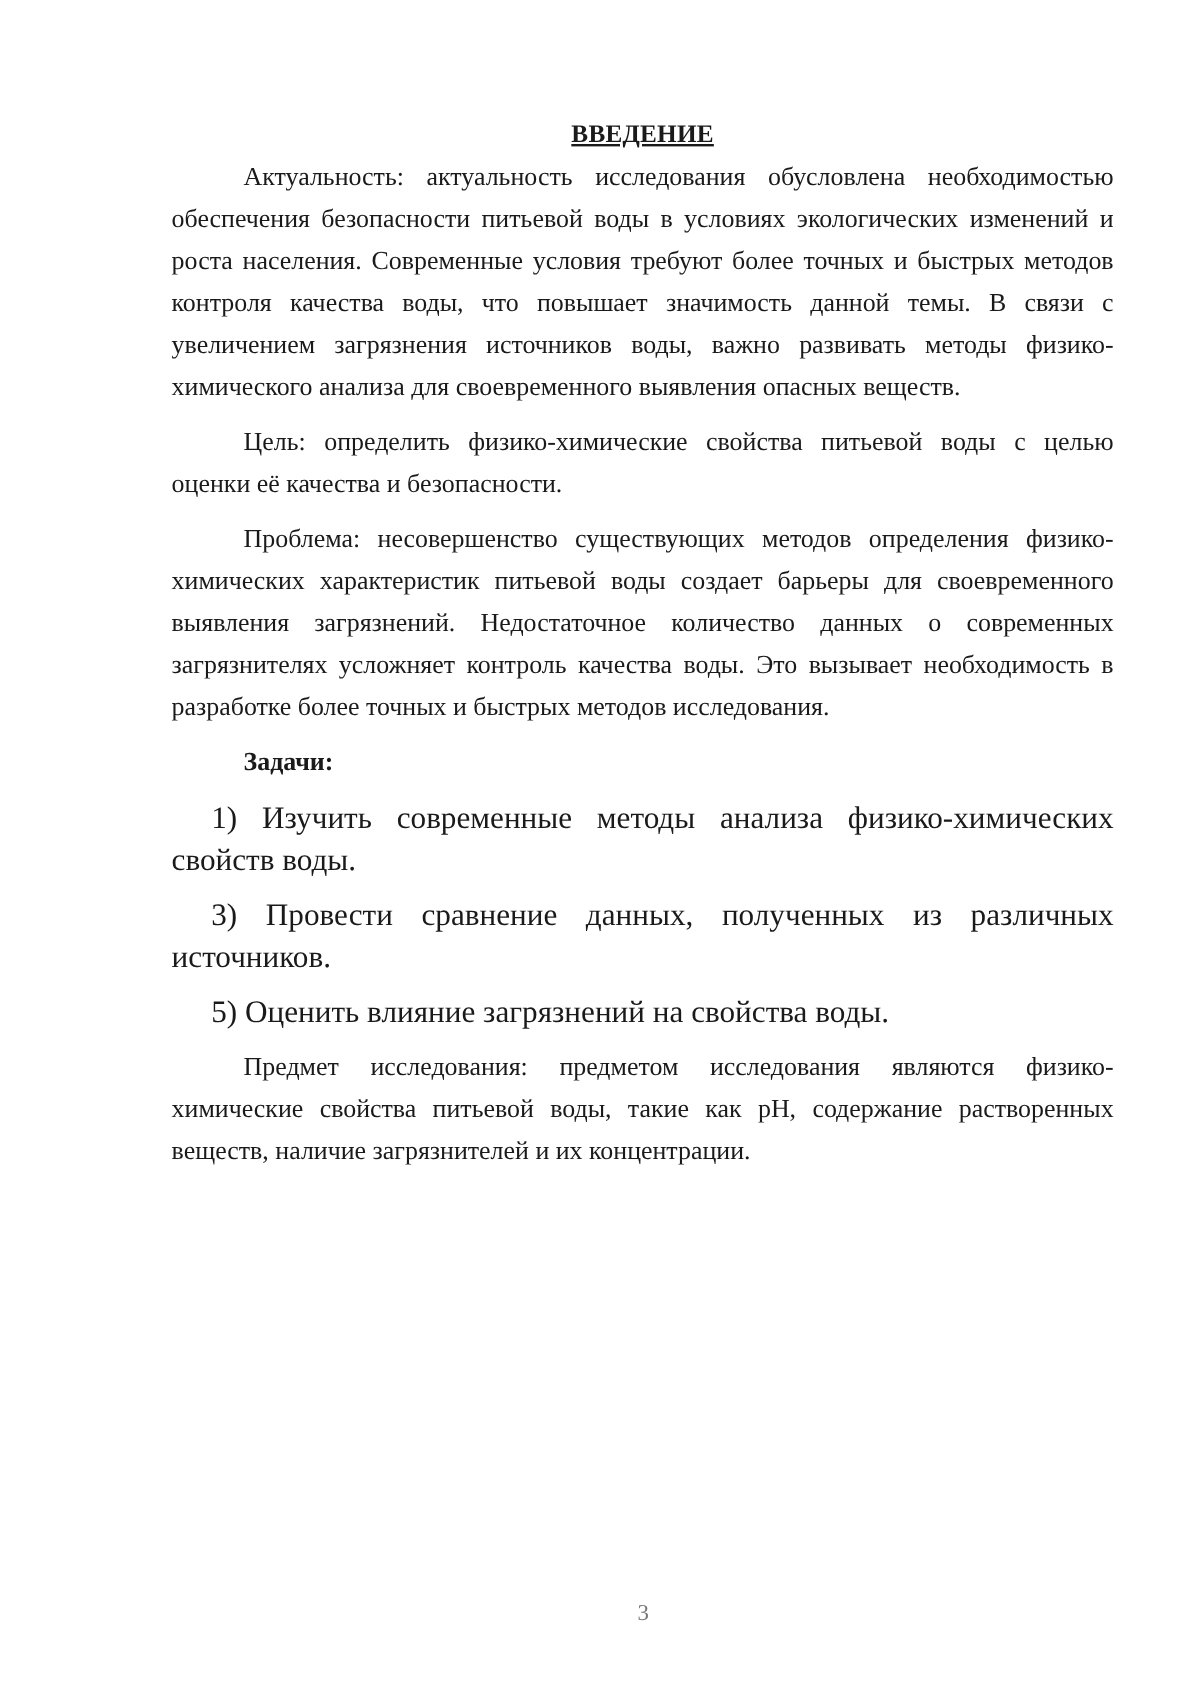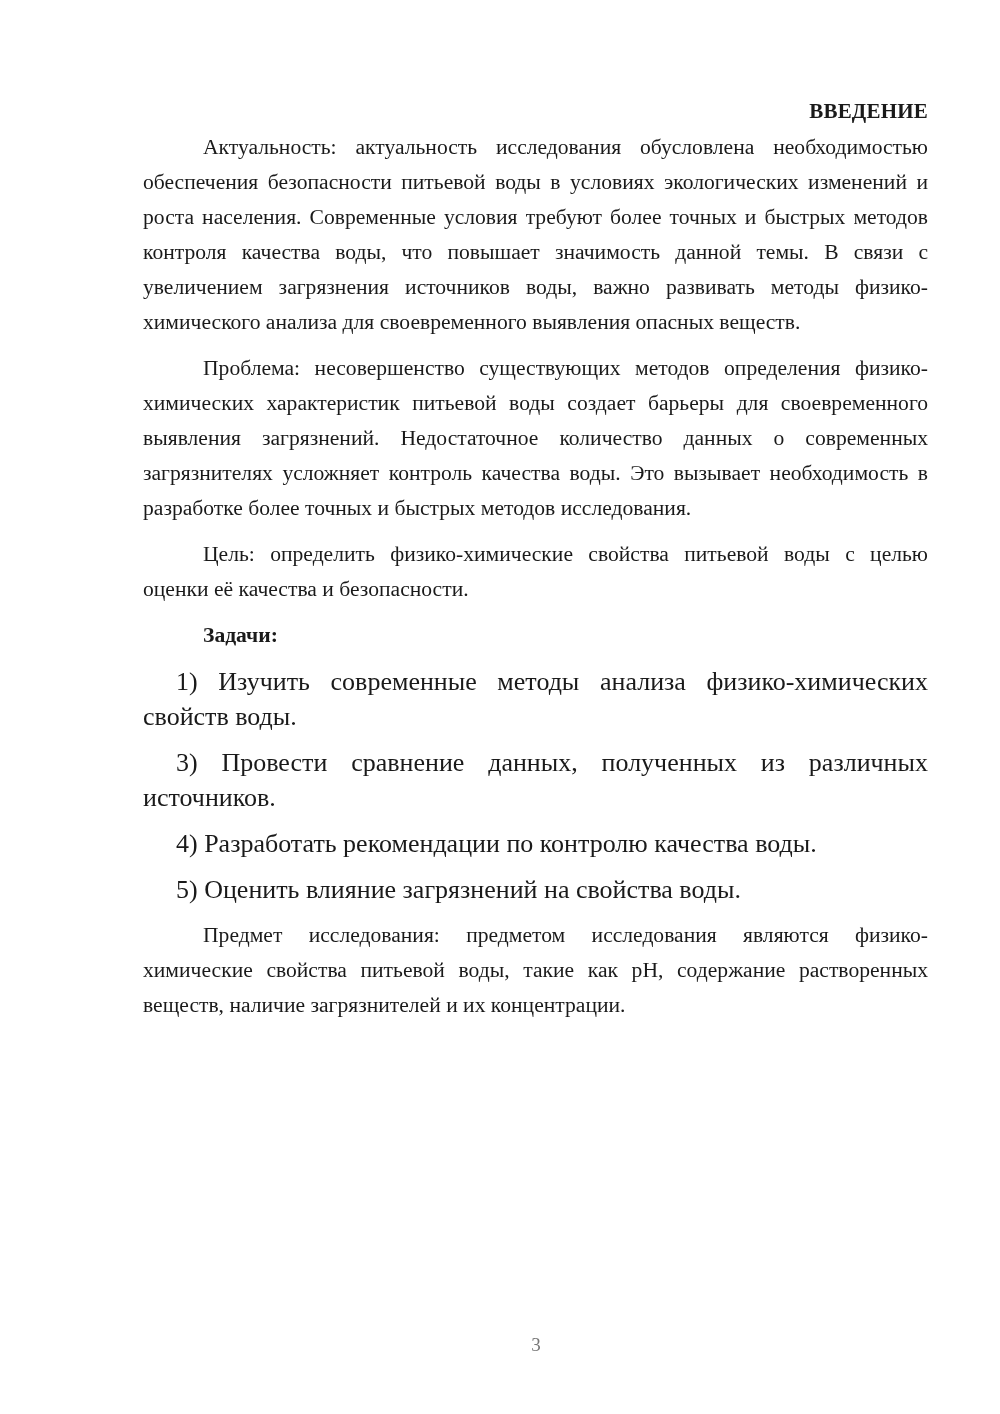--- a/index.html
+++ b/index.html
@@ -15,26 +15,27 @@
     font-family: "Liberation Serif", "DejaVu Serif", serif;
     color: #1a1a1a;
   }
   .page {
     position: absolute;
     left: 143px;
     top: 96px;
     width: 785px;
   }
   .title {
-    text-align: right;
+    text-align: center;
     font-weight: bold;
     font-size: 21px;
     line-height: 30px;
     margin: 0 0 4px 0;
     letter-spacing: 0.2px;
+    text-decoration: underline;
   }
   .para {
     font-size: 21.6px;
     line-height: 35px;
     text-align: justify;
     text-indent: 60px;
     margin: 0 0 11px 0;
     hyphens: none;
   }
   .list-item {
@@ -63,30 +64,29 @@
   }
 </style>
 </head>
 <body>
 
 <div class="page">
   <h1 class="title">ВВЕДЕНИЕ</h1>
 
   <p class="para">Актуальность: актуальность исследования обусловлена необходимостью обеспечения безопасности питьевой воды в условиях экологических изменений и роста населения. Современные условия требуют более точных и быстрых методов контроля качества воды, что повышает значимость данной темы. В связи с увеличением загрязнения источников воды, важно развивать методы физико-химического анализа для своевременного выявления опасных веществ.</p>
 
+  <p class="para">Цель: определить физико-химические свойства питьевой воды с целью оценки её качества и безопасности.</p>
+
   <p class="para">Проблема: несовершенство существующих методов определения физико-химических характеристик питьевой воды создает барьеры для своевременного выявления загрязнений. Недостаточное количество данных о современных загрязнителях усложняет контроль качества воды. Это вызывает необходимость в разработке более точных и быстрых методов исследования.</p>
-
-  <p class="para">Цель: определить физико-химические свойства питьевой воды с целью оценки её качества и безопасности.</p>
 
   <p class="label">Задачи:</p>
 
   <div>
     <p class="list-item">1) Изучить современные методы анализа физико-химических свойств воды.</p>
     <p class="list-item">3) Провести сравнение данных, полученных из различных источников.</p>
-    <p class="list-item">4) Разработать рекомендации по контролю качества воды.</p>
     <p class="list-item">5) Оценить влияние загрязнений на свойства воды.</p>
   </div>
 
 
   <p class="para">Предмет исследования: предметом исследования являются физико-химические свойства питьевой воды, такие как pH, содержание растворенных веществ, наличие загрязнителей и их концентрации.</p>
 </div>
 
 <div class="page-number">3</div>
 
 </body></html>

